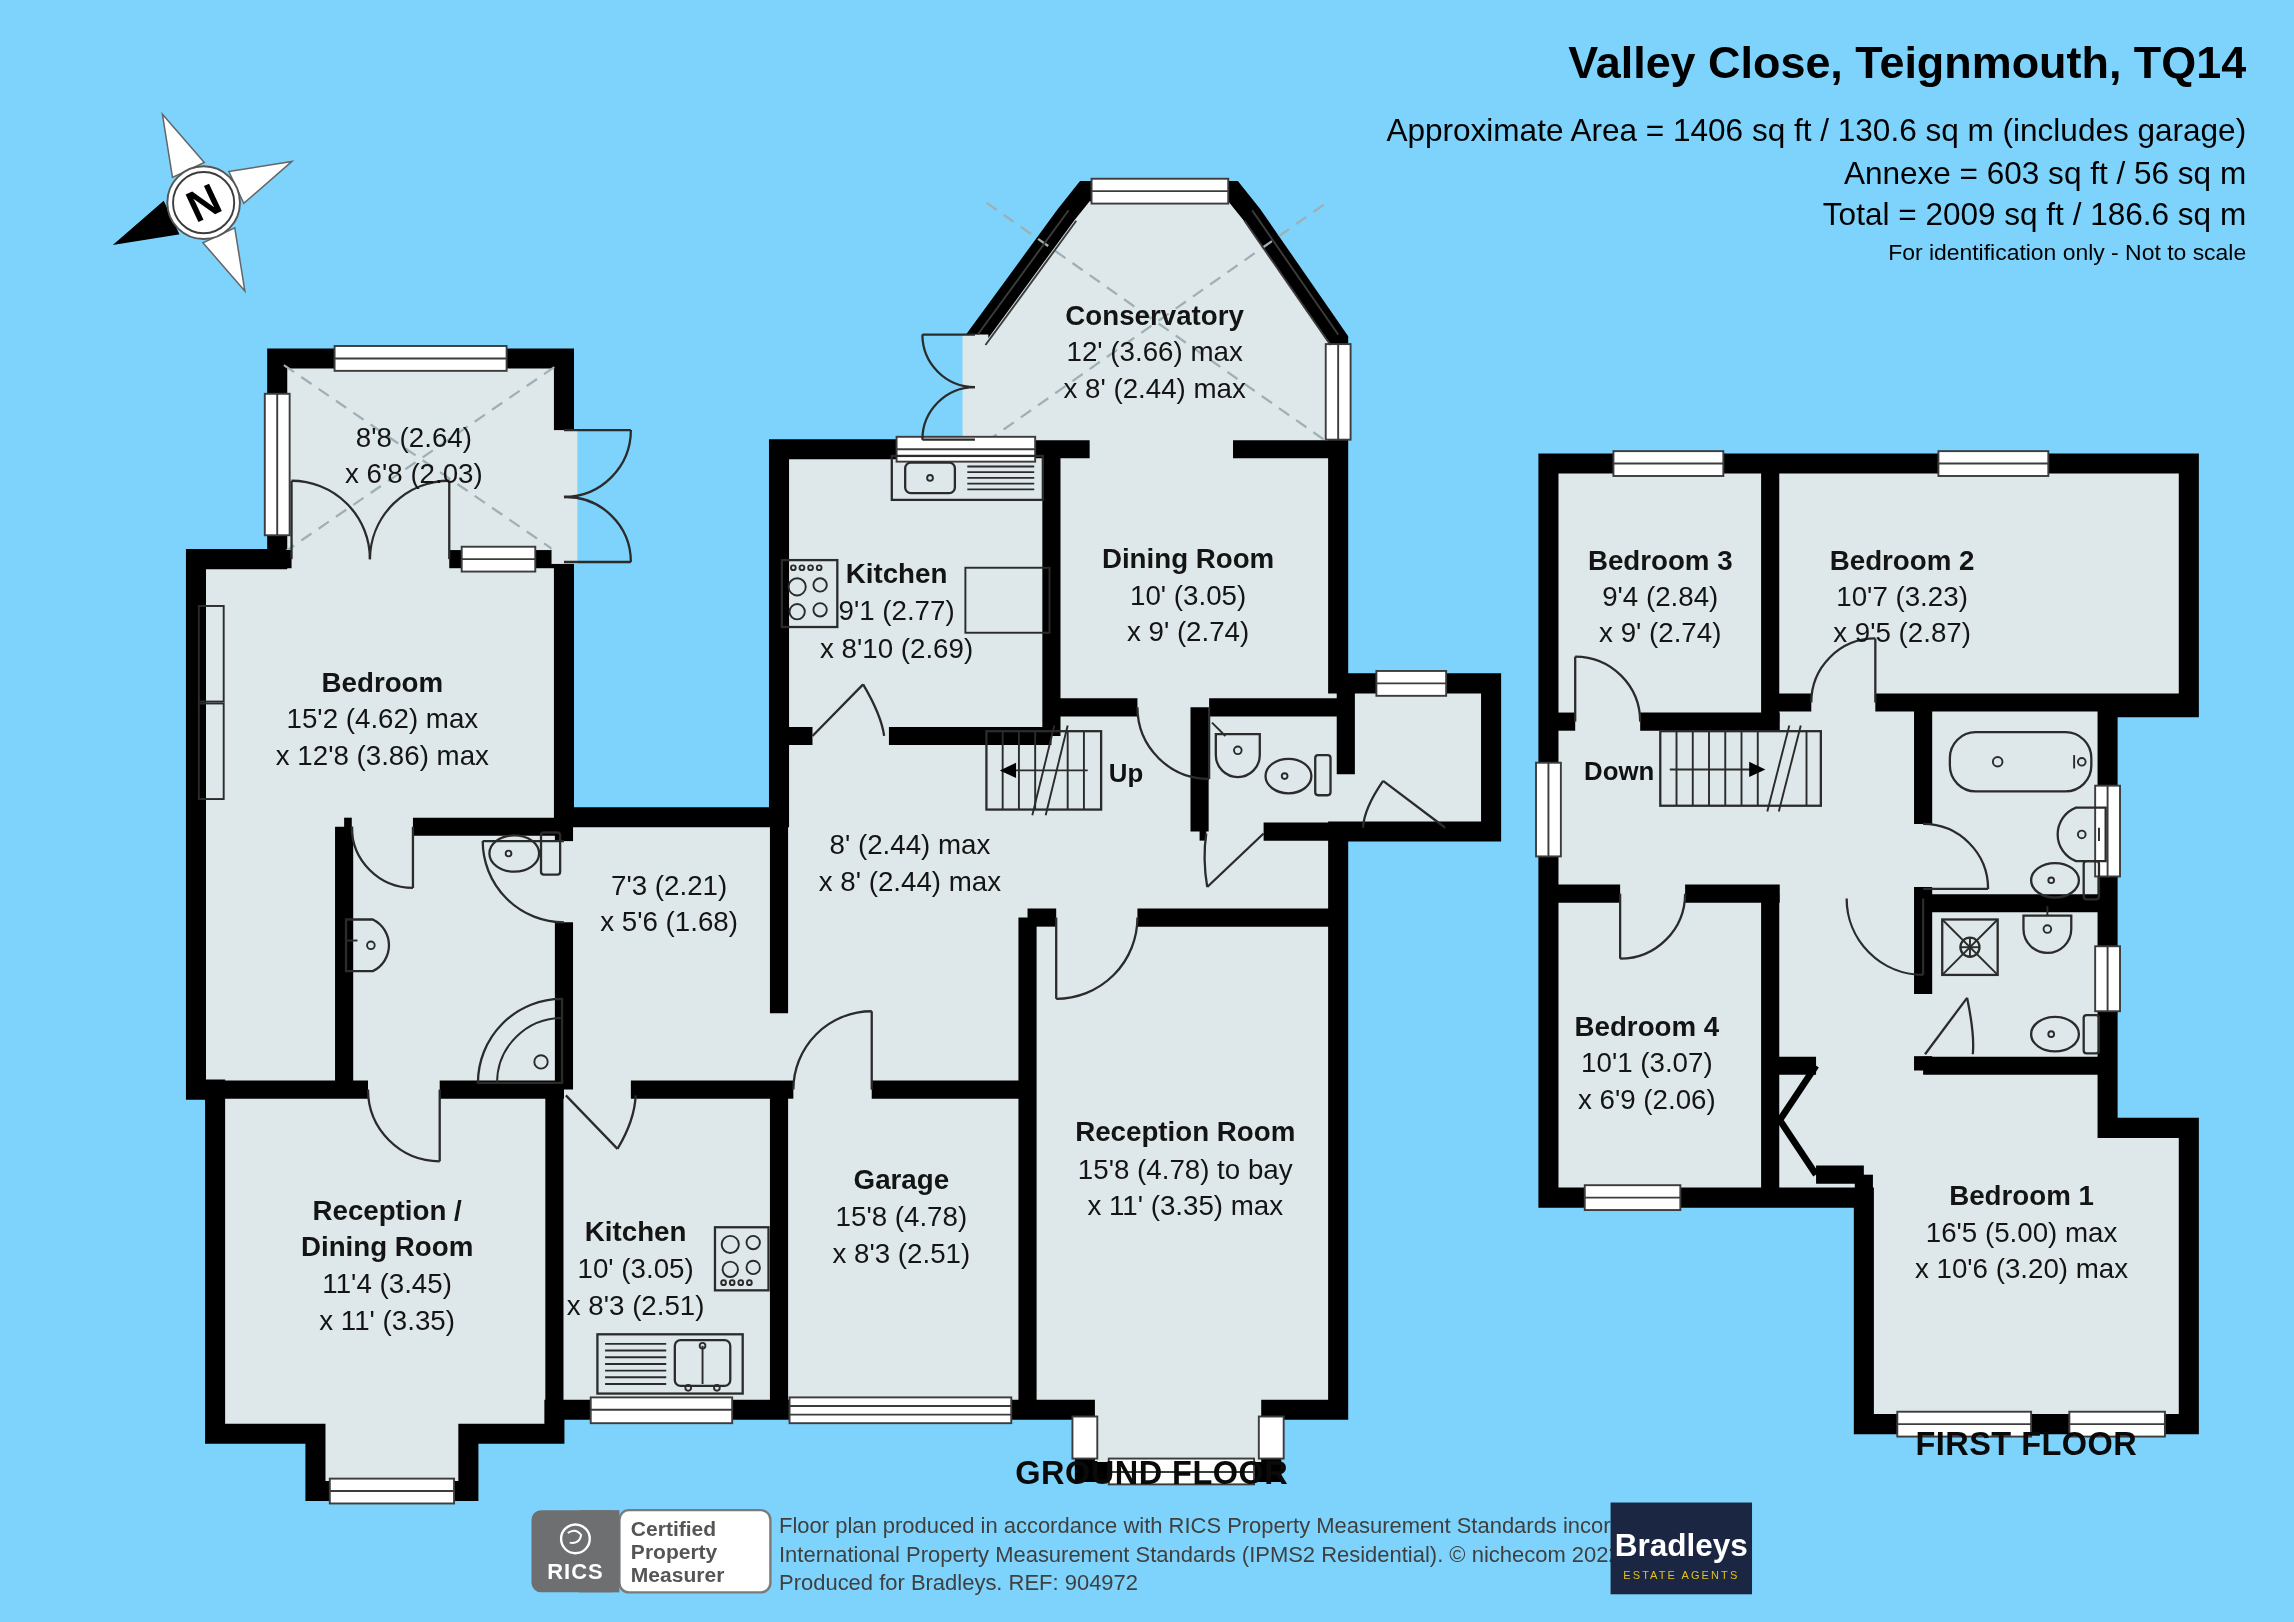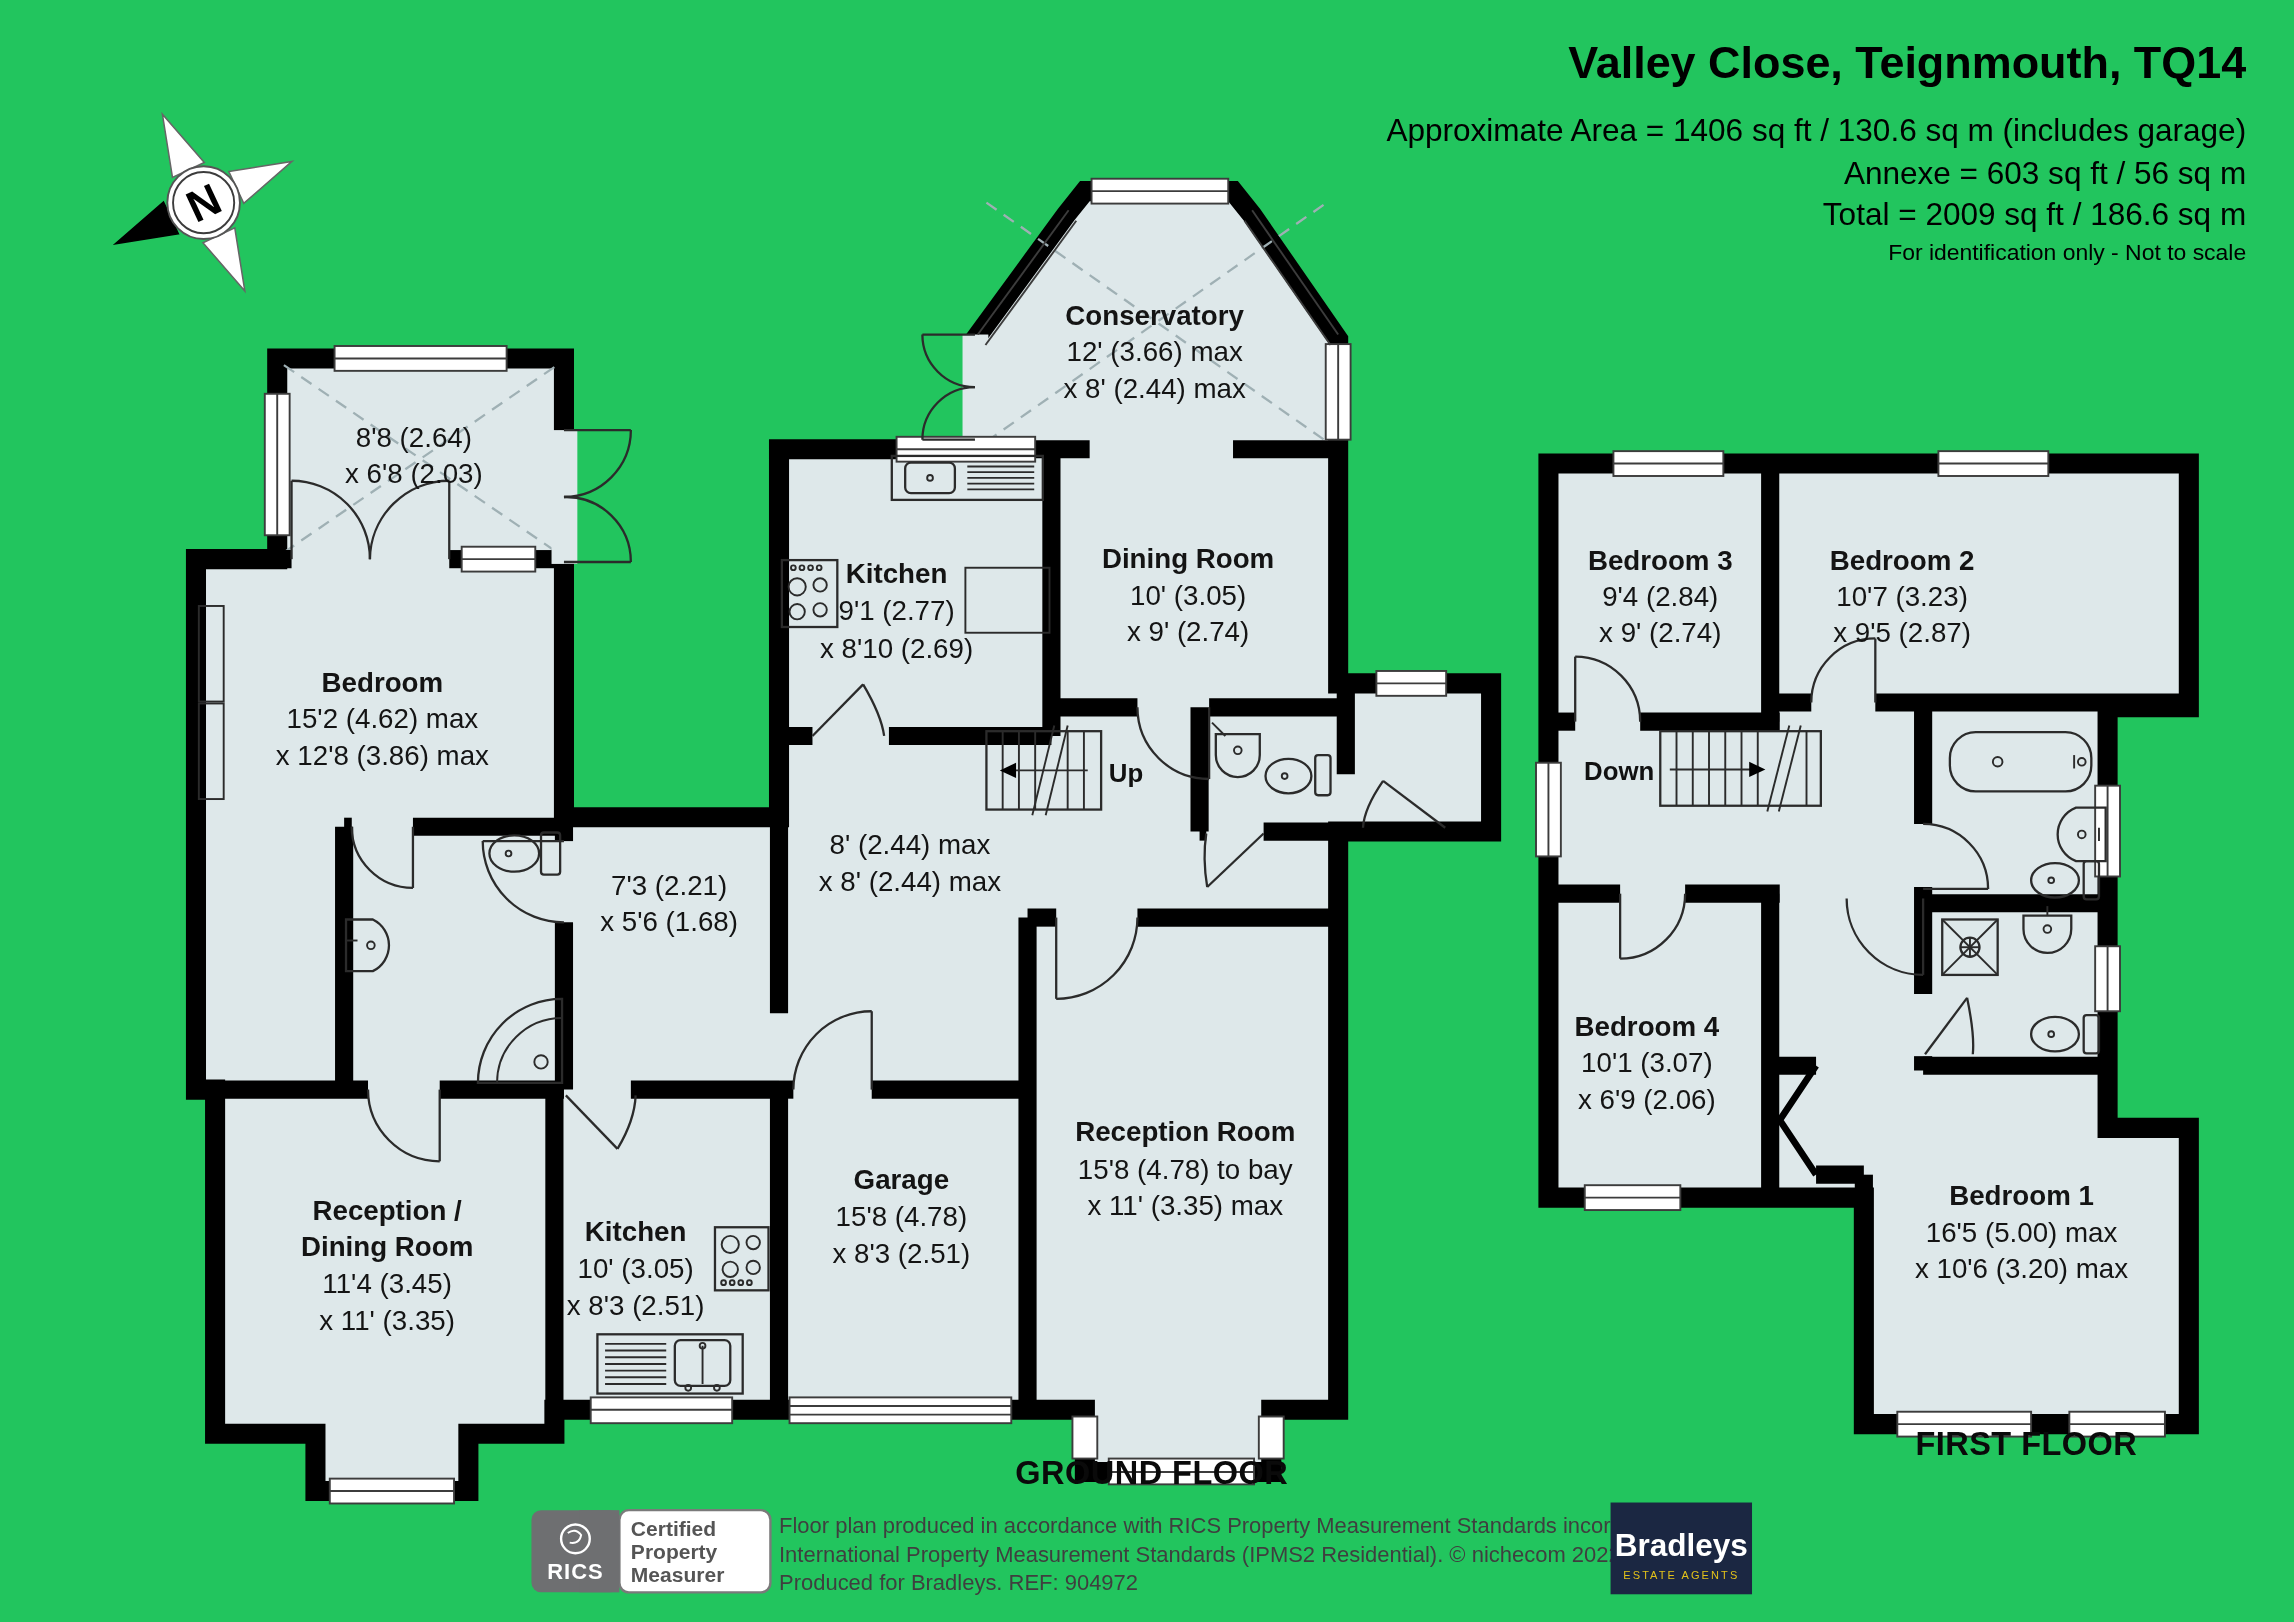--- a/index.html
+++ b/index.html
@@ -1,16 +1,16 @@
 <!DOCTYPE html>
 <html><head>
 <meta charset="utf-8">
 <style>
   html,body{margin:0;padding:0;background:#fff;}
-  #stage{width:2294px;height:1622px;position:relative;background:#22c55e;}
+  #stage{width:2294px;height:1622px;position:relative;background:#7dd3fc;}
   svg{display:block;}
   svg text{font-family:"Liberation Sans",sans-serif;}
   
   .rn{font-size:29px;font-weight:700;fill:#141414;text-anchor:middle}
   .rd{font-size:29px;font-weight:400;fill:#141414;text-anchor:middle}
   .ud{font-size:27px;font-weight:700;fill:#111;text-anchor:middle}
   .fl{font-size:34px;font-weight:700;fill:#0a0a0a;text-anchor:middle;letter-spacing:.5px}
   
   .hd1{font-size:47px;font-weight:700;fill:#000;text-anchor:end}
   .hd2{font-size:33px;font-weight:400;fill:#000;text-anchor:end}

